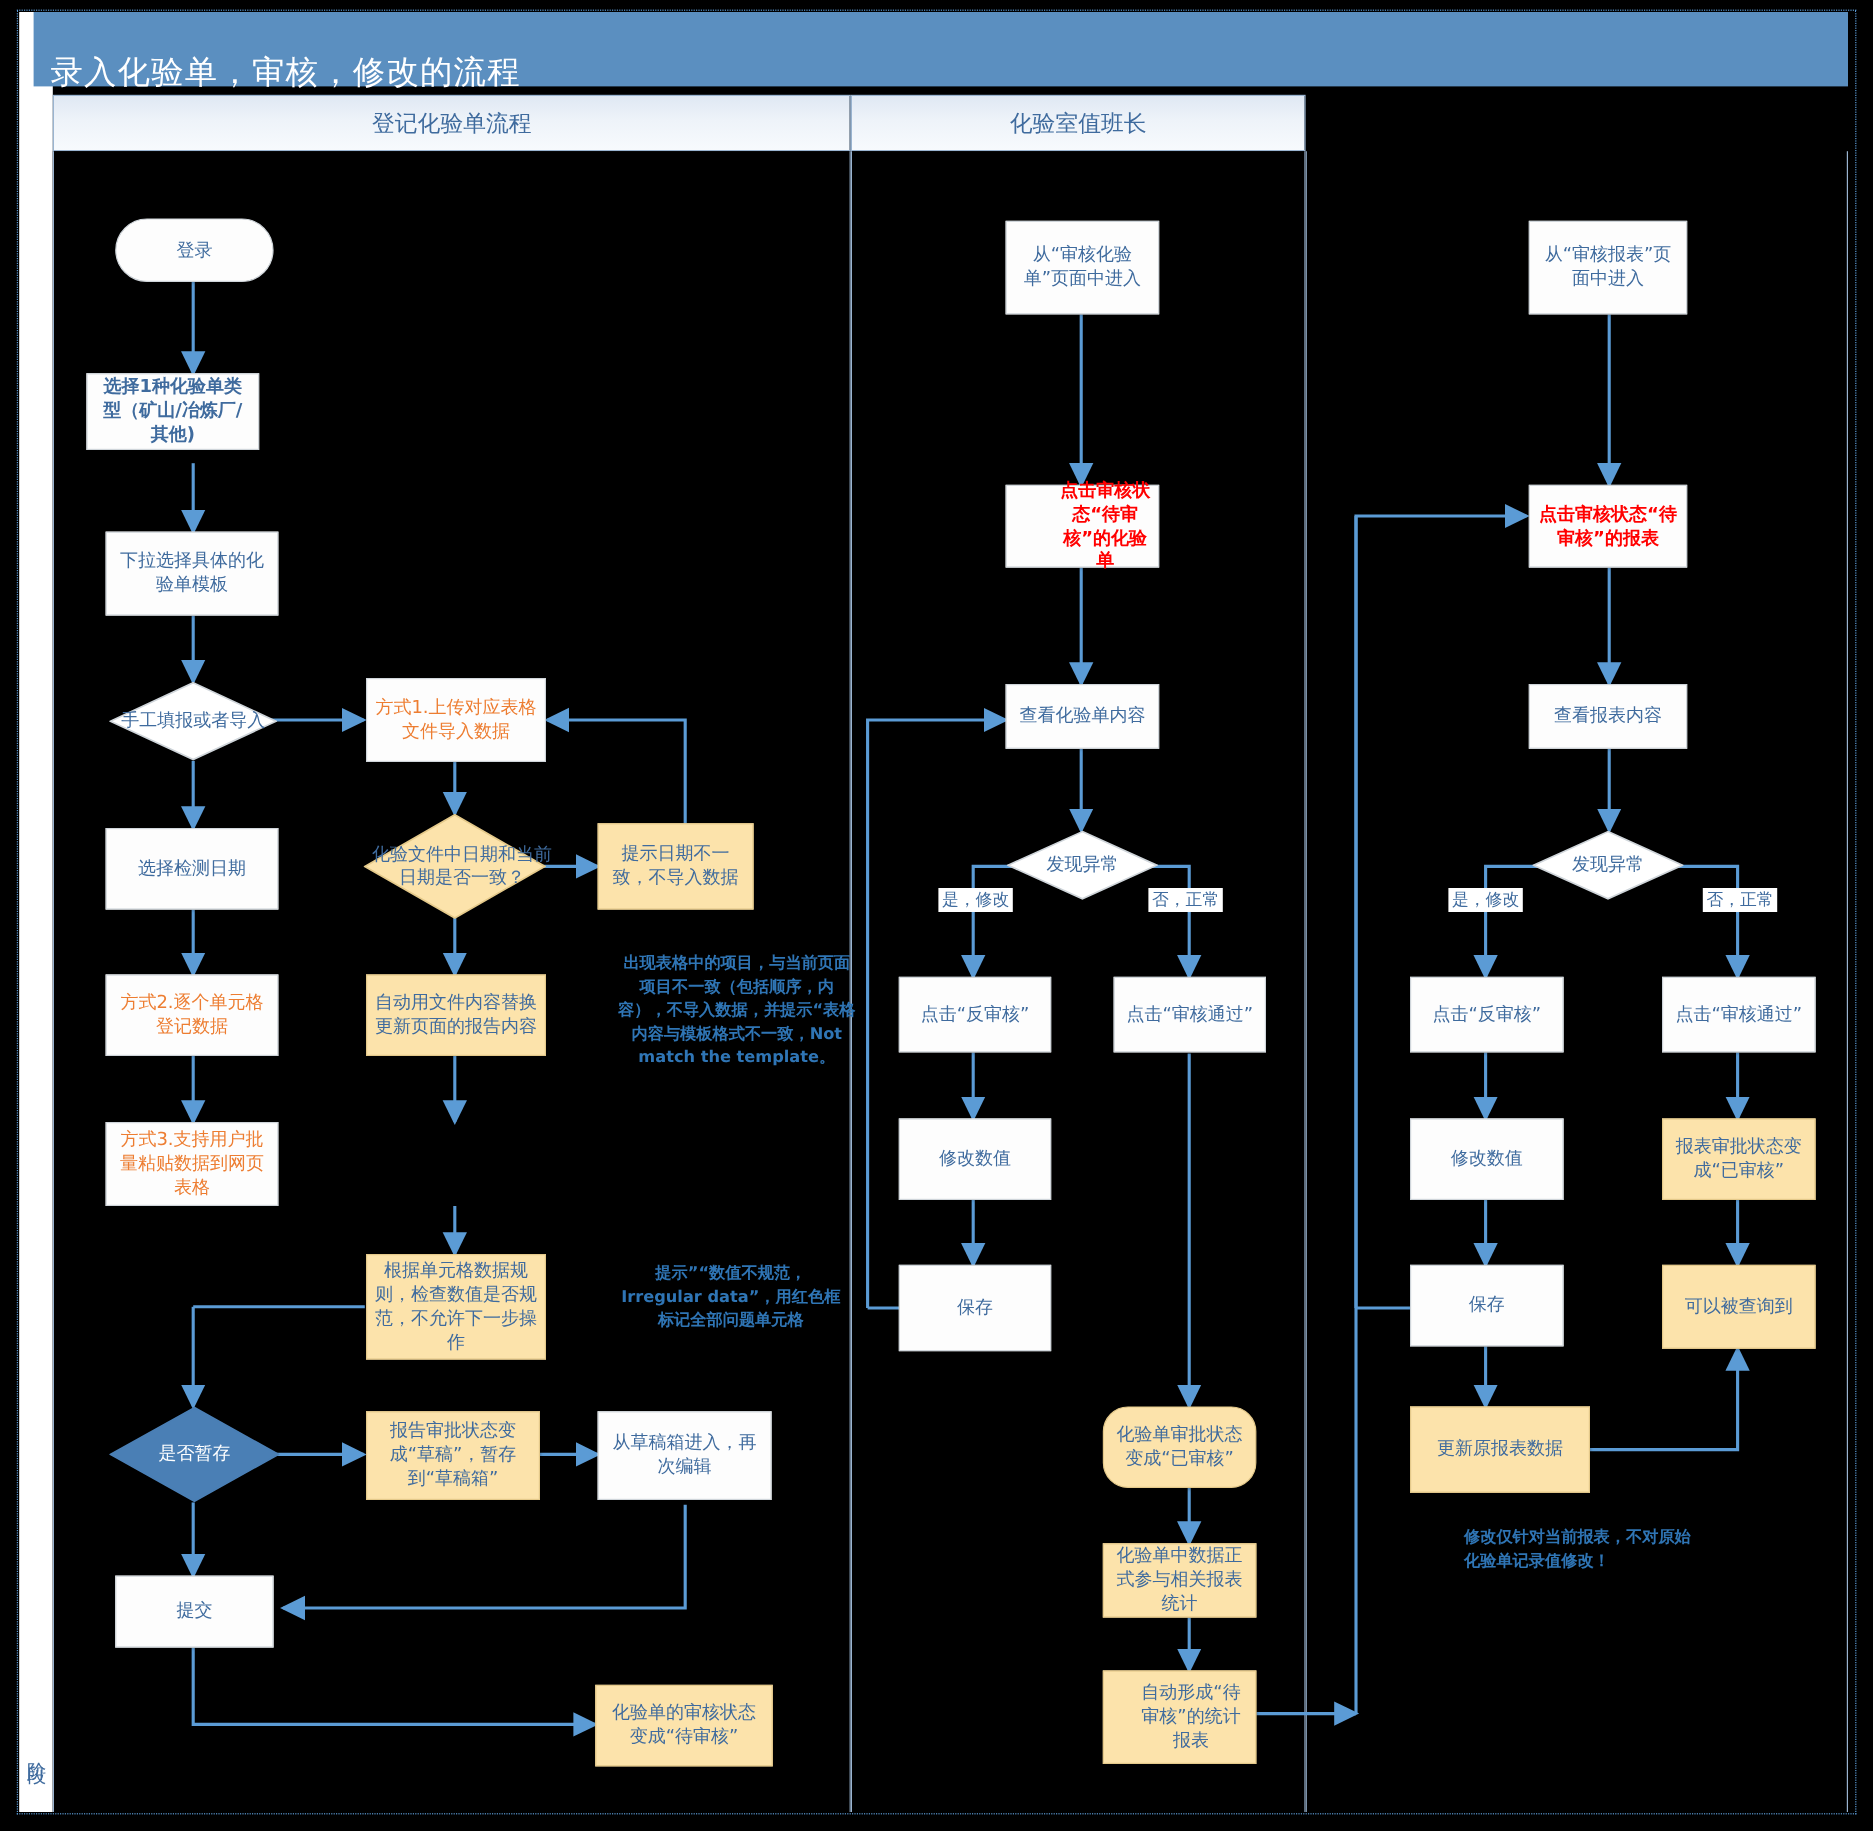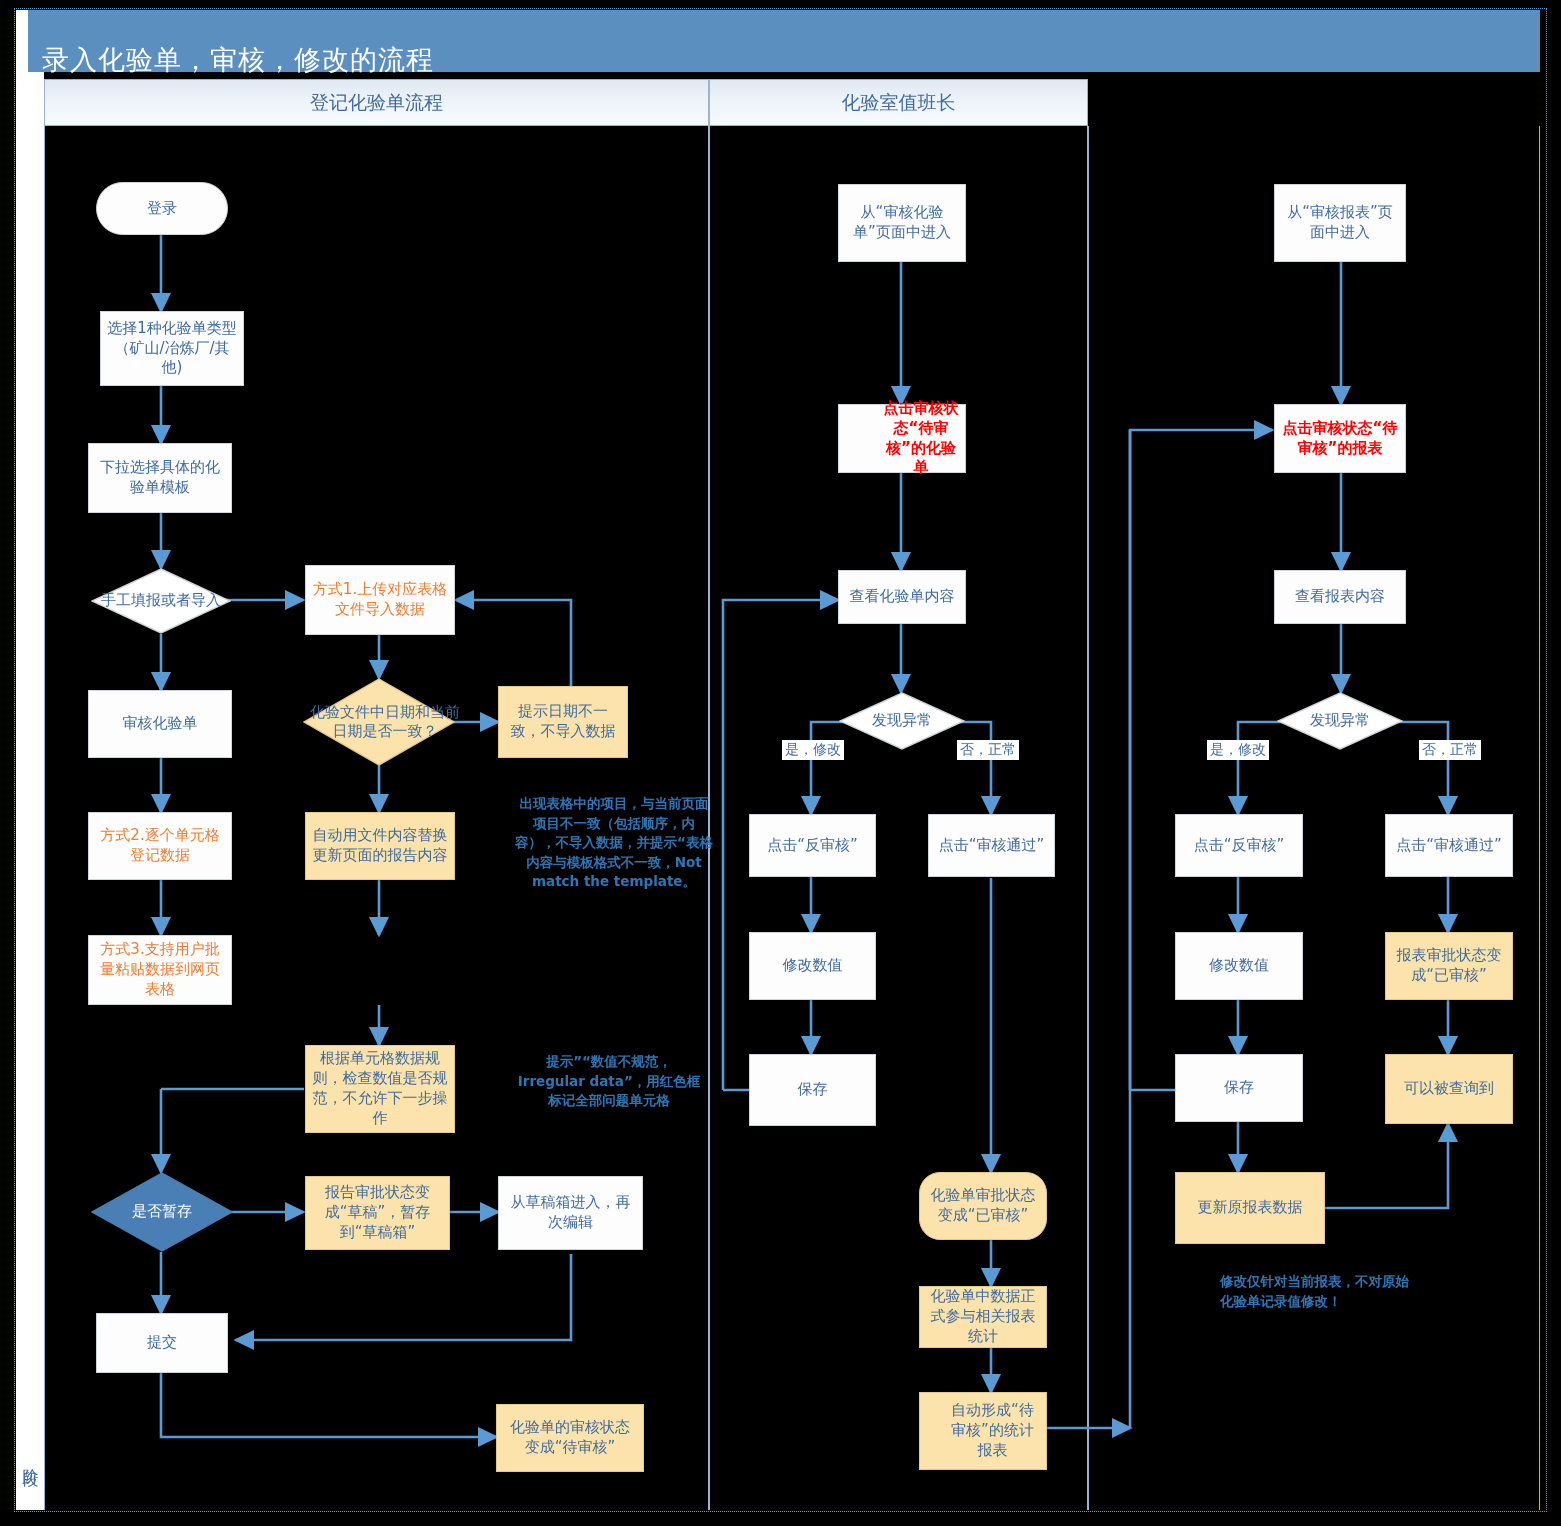--- a/index.html
+++ b/index.html
@@ -153,21 +153,21 @@
       <path d="M955,722 L991,722 L991,750"></path>
       <path d="M1130,1090 L1238,1090"></path>
       <path d="M1285,722 L1238,722 L1238,750"></path>
       <path d="M1398,722 L1448,722 L1448,750"></path>
       <path d="M1130,1428 L1130,430"></path>
     </g>
   </svg>
 
   <div class="node term" style="left:96px;top:182px;width:132px;height:53px;">登录</div>
 
-  <div class="node proc" style="left:100px;top:311px;width:144px;height:75px;">选择1种化验单类型（矿山/冶炼厂/其他)</div>
+  <div class="node proc" style="left:72px;top:311px;width:144px;height:64px;font-weight:bold;">选择1种化验单类型（矿山/冶炼厂/其他)</div>
 
   <div class="node proc" style="left:88px;top:443px;width:144px;height:70px;">下拉选择具体的化验单模板</div>
 
   <div class="dia" style="left:91px;top:568px;width:140px;height:66px;">
     <svg class="shape" viewBox="0 0 140 66" preserveAspectRatio="none">
       <polygon points="70,1 139,33 70,65 1,33" fill="#ffffff" stroke="#cfd5da" stroke-width="1.4"></polygon>
     </svg>
     <div class="txt">手工填报或者导入</div>
   </div>
 
@@ -175,21 +175,21 @@
 
   <div class="dia" style="left:303px;top:678px;width:152px;height:88px;">
     <svg class="shape" viewBox="0 0 152 88" preserveAspectRatio="none">
       <polygon points="76,1 151,44 76,87 1,44" fill="#fce3ab" stroke="#e4c98a" stroke-width="1.4"></polygon>
     </svg>
     <div class="txt" style="padding:0 6px;">化验文件中日期和当前日期是否一致？</div>
   </div>
 
   <div class="node proc hl" style="left:498px;top:686px;width:130px;height:72px;">提示日期不一致，不导入数据</div>
 
-  <div class="node proc" style="left:88px;top:690px;width:144px;height:68px;">审核化验单</div>
+  <div class="node proc" style="left:88px;top:690px;width:144px;height:68px;">选择检测日期</div>
 
   <div class="node proc orange" style="left:88px;top:812px;width:144px;height:68px;">方式2.逐个单元格登记数据</div>
 
   <div class="node proc hl" style="left:305px;top:812px;width:150px;height:68px;">自动用文件内容替换更新页面的报告内容</div>
 
   <div class="node proc orange" style="left:88px;top:935px;width:144px;height:70px;">方式3.支持用户批量粘贴数据到网页 表格</div>
 
 
   <div class="node proc hl" style="left:305px;top:1045px;width:150px;height:88px;">根据单元格数据规则，检查数值是否规范，不允许下一步操作</div>
 

